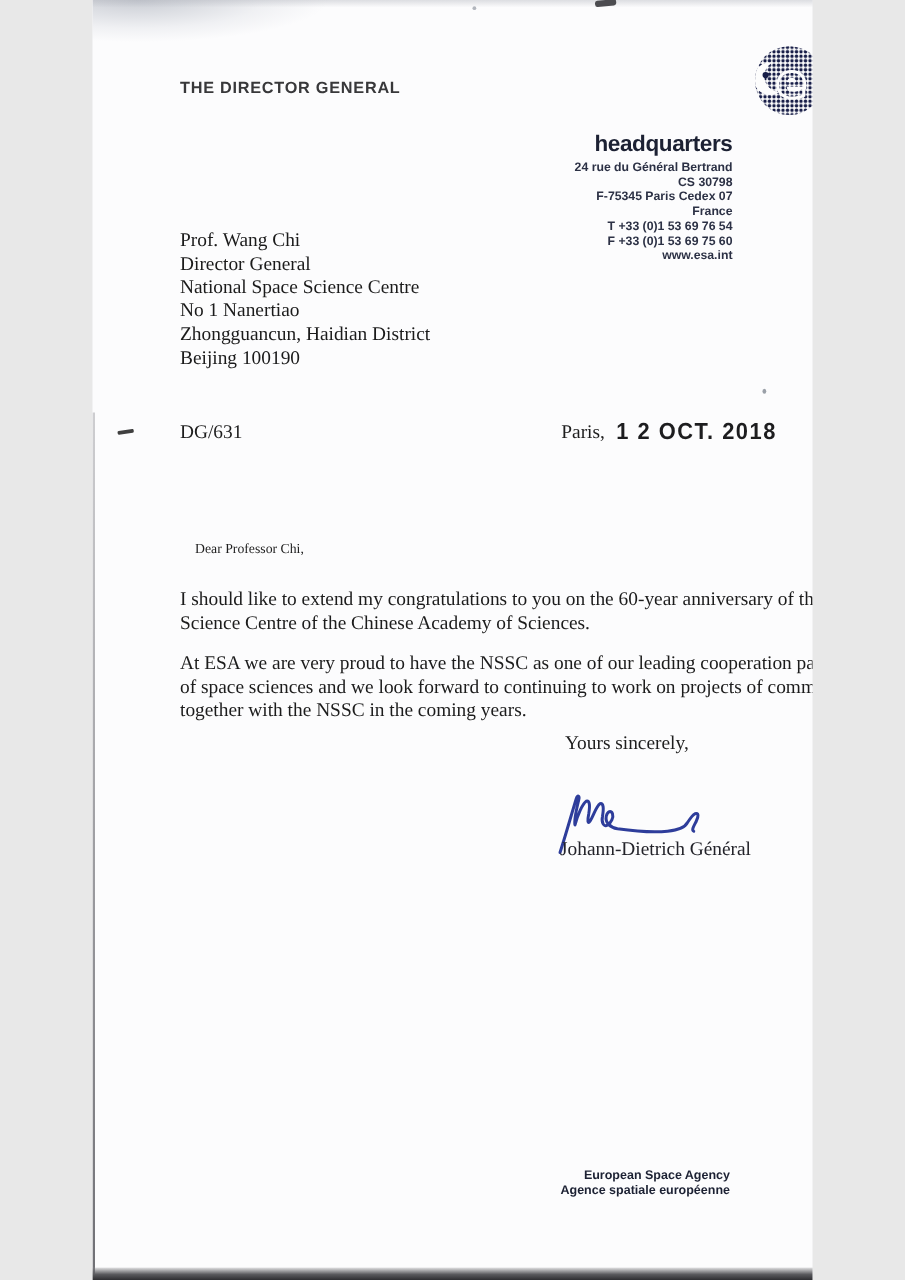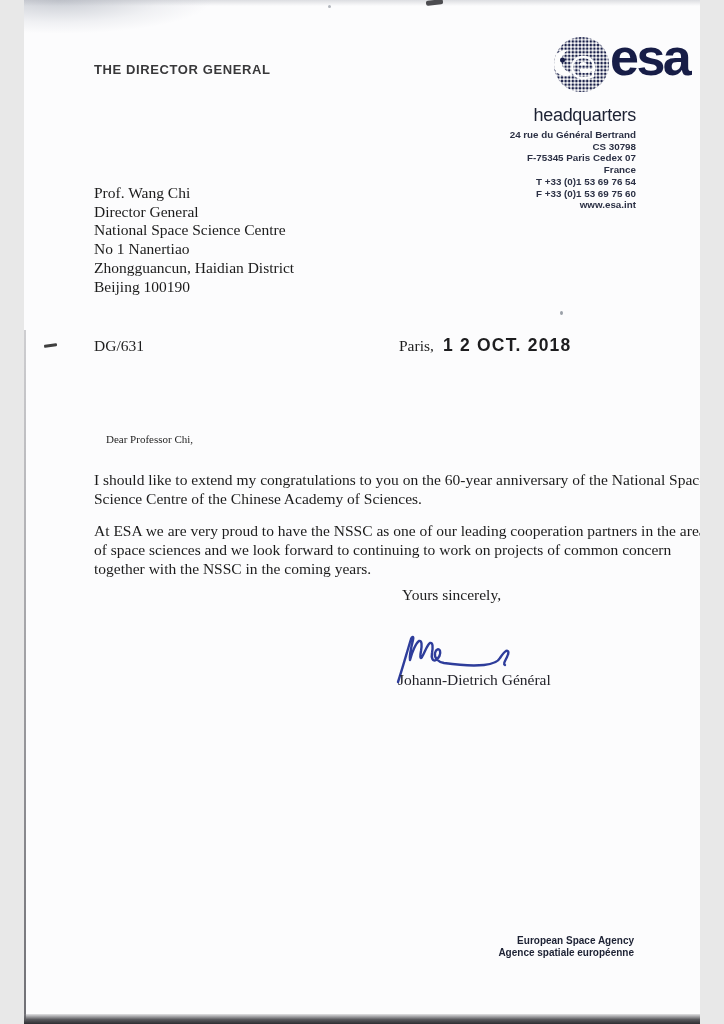--- a/index.html
+++ b/index.html
@@ -1,18 +1,18 @@
 <!DOCTYPE html>
 <html><head>
 <meta charset="utf-8">
 <style>
   html,body{margin:0;padding:0;background:#e8e8e8;}
   .page{
     position:relative;
-    width:676px;height:1024px;
+    width:576px;height:1024px;
     margin:0 auto;
     background:#fcfcfd;
     overflow:hidden;
     font-family:"Liberation Serif", serif;
     color:#1e1e1e;
   }
   .abs{position:absolute;}
 
   
   .smudge-topleft{left:0;top:0;width:300px;height:36px;
@@ -31,21 +31,21 @@
   
   .director-title{left:70px;top:62px;
     font-family:"Liberation Sans", sans-serif;font-size:13px;font-weight:700;
     letter-spacing:.6px;color:#38383a;}
   .esa-emblem{left:529px;top:36px;}
   .esa-wordmark{left:586px;top:31px;
     font-family:"Liberation Sans", sans-serif;font-size:52px;font-weight:700;
     letter-spacing:-2.5px;color:#171d47;line-height:1;}
   .hq-block{right:64px;top:106px;text-align:right;
     font-family:"Liberation Sans", sans-serif;color:#262c40;}
-  .hq-title{font-size:18px;font-weight:400;color:#1c2133;line-height:1;margin-bottom:5px;letter-spacing:-.3px;}
+  .hq-title{font-size:18px;font-weight:700;color:#1c2133;line-height:1;margin-bottom:5px;letter-spacing:-.3px;}
   .hq-line{font-size:9.8px;font-weight:700;line-height:11.7px;color:#2c3145;}
 
   
   .recipient{left:70px;top:184px;font-size:15.5px;line-height:18.7px;color:#1b1b1b;}
 
   
   .ref-number{left:70px;top:337px;font-size:15.5px;}
   .ref-city{left:375px;top:337px;font-size:15.5px;}
   .date-stamp{left:419px;top:334px;
     font-family:"Liberation Sans", sans-serif;font-size:17.5px;font-weight:700;

